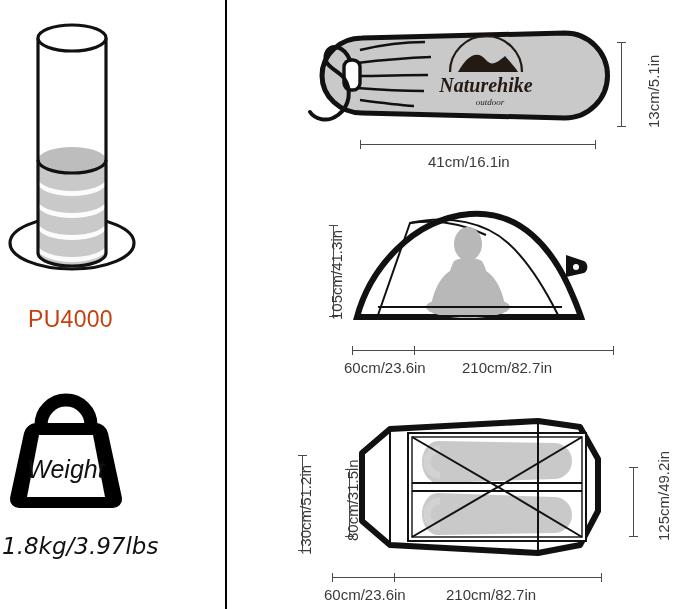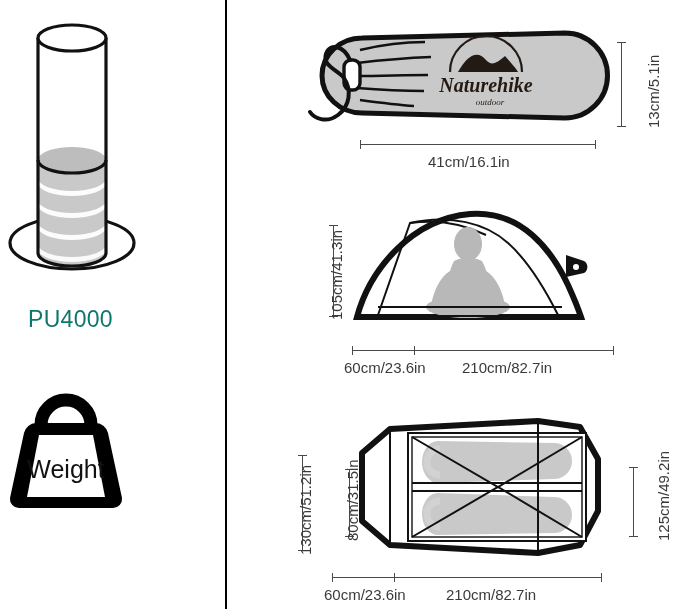--- a/index.html
+++ b/index.html
@@ -35,29 +35,30 @@
     left: 0px;
     top: 10px;
     width: 225px;
     height: 330px;
   }
   #weight-block {
     left: 0px;
     top: 390px;
     width: 235px;
     height: 190px;
+    font-style: italic;
   }
 
   .label-pu {
     position: absolute;
     left: 28px;
     top: 296px;
     font-size: 23px;
     letter-spacing: 0.3px;
-    color: #0f766e;
+    color: #c2410c;
     white-space: nowrap;
   }
   .label-weight-value {
     position: absolute;
     left: 2px;
     top: 143px;
     font-size: 23px;
     font-family: "DejaVu Sans", sans-serif;
     color: #111111;
     white-space: nowrap;
@@ -147,20 +148,21 @@
 
   <div class="abs" id="weight-block">
     <svg width="160" height="135" viewBox="0 0 160 135">
 
       <path d="M 41 35 A 25 25 0 0 1 91 35" fill="none" stroke="#000000" stroke-width="13"></path>
 
       <path d="M 36 33 L 96 33 A 13 13 0 0 1 108 43 L 122 108 A 9 9 0 0 1 113 118 L 19 118 A 9 9 0 0 1 10 108 L 24 43 A 13 13 0 0 1 36 33 Z" fill="#000000"></path>
       <path d="M 39 45 L 93 45 L 105 107 L 27 107 Z" fill="#ffffff"></path>
       <text x="66" y="88" font-family="Liberation Sans, sans-serif" font-size="25" fill="#111111" text-anchor="middle">Weight</text>
     </svg>
+    <div class="label-weight-value">1.8kg/3.97lbs</div>
   </div>
 
   <div class="abs" style="left:300px; top:20px; width:379px; height:170px;">
     <svg width="330" height="125" viewBox="0 0 330 125">
 
       <path d="M 62 18 L 265 13 A 34 34 0 0 1 265 98 L 62 93 A 32 30 0 0 1 62 18 Z" fill="#c9c9c9" stroke="#111111" stroke-width="5"></path>
 
       <g fill="none" stroke="#111111" stroke-width="2.4">
         <path d="M 60 30 C 85 24 104 22 125 22"></path>
         <path d="M 57 43 C 82 40 104 38 131 37"></path>

